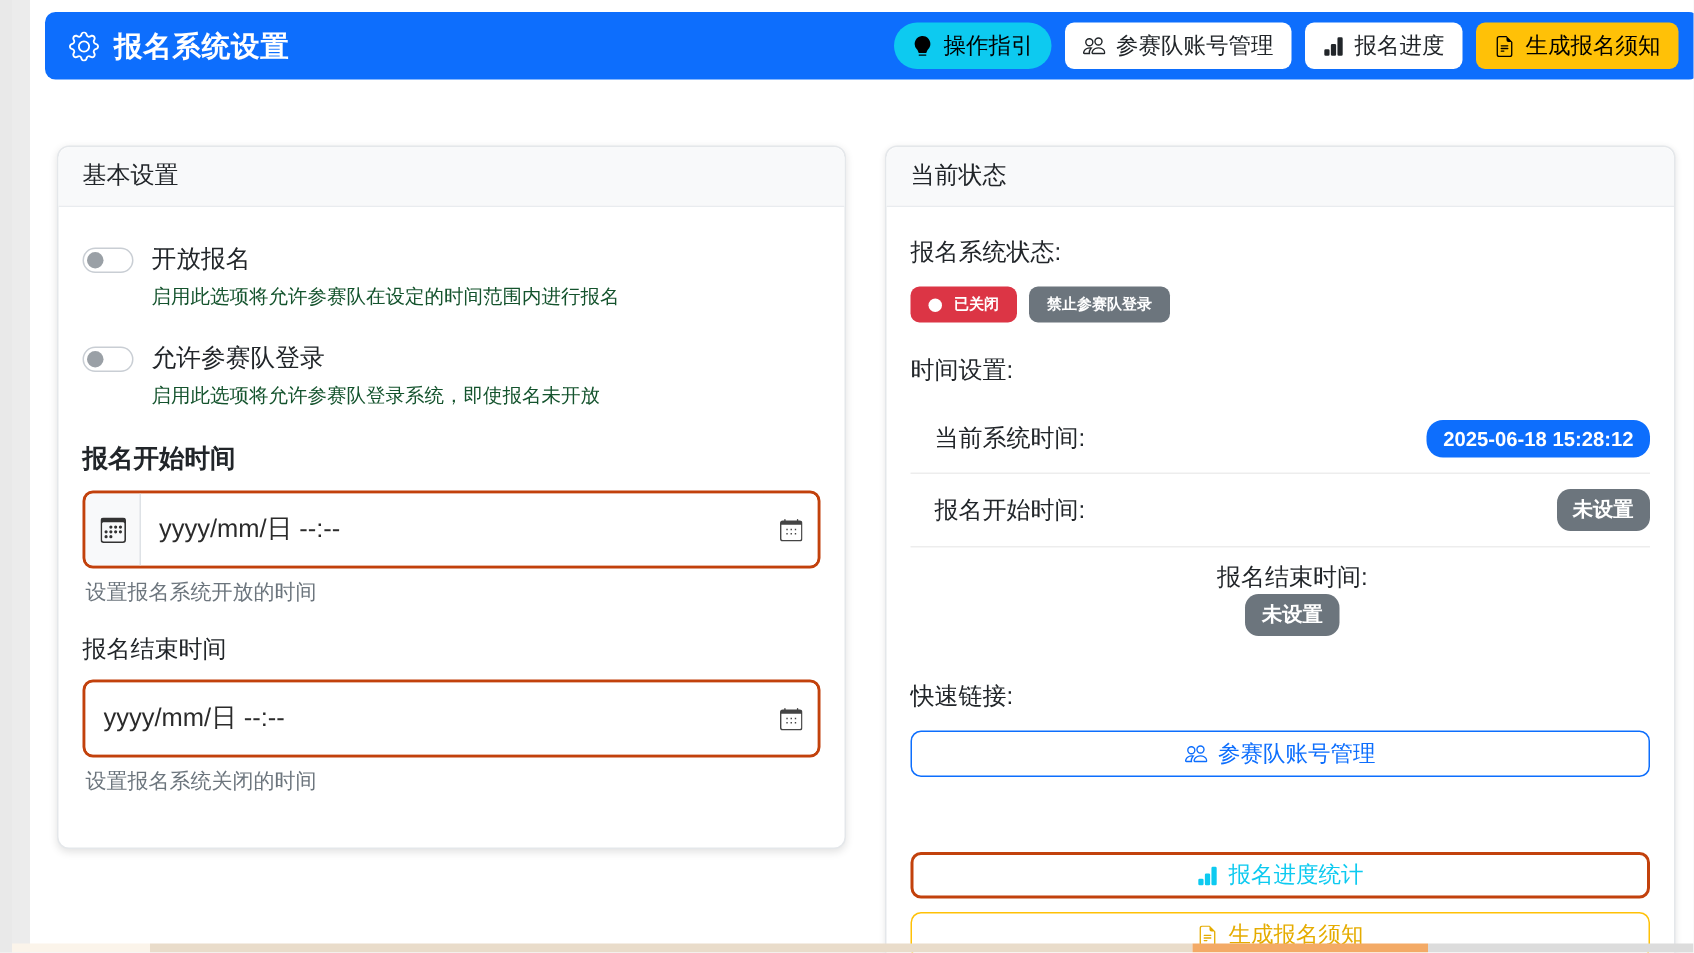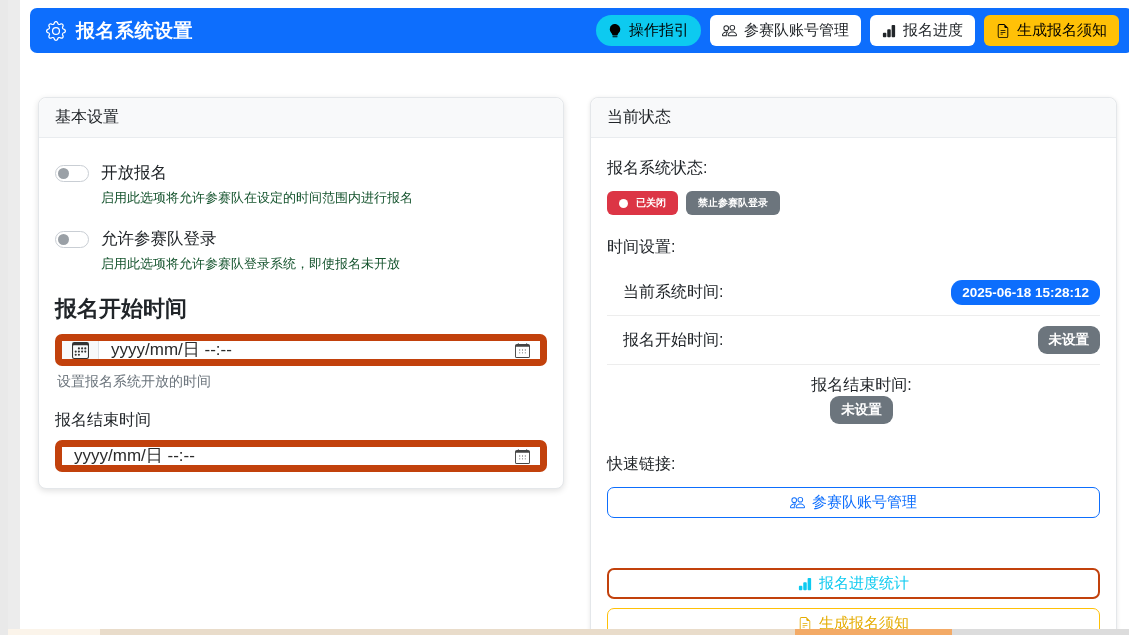--- a/index.html
+++ b/index.html
@@ -48,24 +48,24 @@
   .switch {
     width:34px; height:17px; border:1px solid #c9ced4; border-radius:17px;
     position:relative; background:#fff; cursor:pointer; flex:0 0 auto;
   }
   .switch::before {
     content:""; position:absolute; left:2px; top:2px; width:11px; height:11px;
     border-radius:50%; background:#9aa0a6;
   }
   .toggle-label { font-size:16.5px; }
   .toggle-desc { margin:5px 0 21px 46px; color:#14532d; font-size:13px; }
-  .field-strong { font-size:22px; font-weight:700; margin:15px 0 10px; }
+  .field-strong { font-size:17px; font-weight:700; margin:15px 0 10px; }
   .field-label { font-size:16px; margin:16px 0 9px; }
   .input-group {
-    display:flex; align-items:stretch; height:32px; border:7px solid #c2410c;
+    display:flex; align-items:stretch; height:52px; border:2px solid #c2410c;
     border-radius:7px; overflow:hidden; background:#fff;
   }
   .ig-addon {
     width:37px; background:#f8f9fa; border-right:1px solid #dee2e6;
     display:flex; align-items:center; justify-content:center; color:#333; cursor:pointer;
   }
   .dt-input {
     flex:1; border:none; outline:none; padding:0 12px; font-size:17px;
     font-family:inherit; color:#212529; min-width:0;
   }
@@ -216,20 +216,21 @@
           <div class="field-label">报名结束时间</div>
           <div class="input-group">
             <input class="dt-input" type="text" placeholder="yyyy/mm/日 --:--" style="">
             <span class="ig-picker">
               <svg width="15" height="15" viewBox="0 0 16 16" fill="#444444">
                 <path d="M3.5 0a.5.5 0 0 1 .5.5V1h8V.5a.5.5 0 0 1 1 0V1h1a2 2 0 0 1 2 2v11a2 2 0 0 1-2 2H2a2 2 0 0 1-2-2V3a2 2 0 0 1 2-2h1V.5a.5.5 0 0 1 .5-.5zM1 4v10a1 1 0 0 0 1 1h12a1 1 0 0 0 1-1V4H1z"></path>
                 <path d="M4.5 7h1v1h-1V7zm3 0h1v1h-1V7zm3 0h1v1h-1V7zm-6 3h1v1h-1v-1zm3 0h1v1h-1v-1zm3 0h1v1h-1v-1z"></path>
               </svg>
             </span>
           </div>
+          <div class="help">设置报名系统关闭的时间</div>
 
         </div>
       </section>
 
       <section class="card status">
         <div class="card-header">当前状态</div>
         <div class="card-body">
 
           <div class="sec-label">报名系统状态:</div>
           <div class="badge-row">

